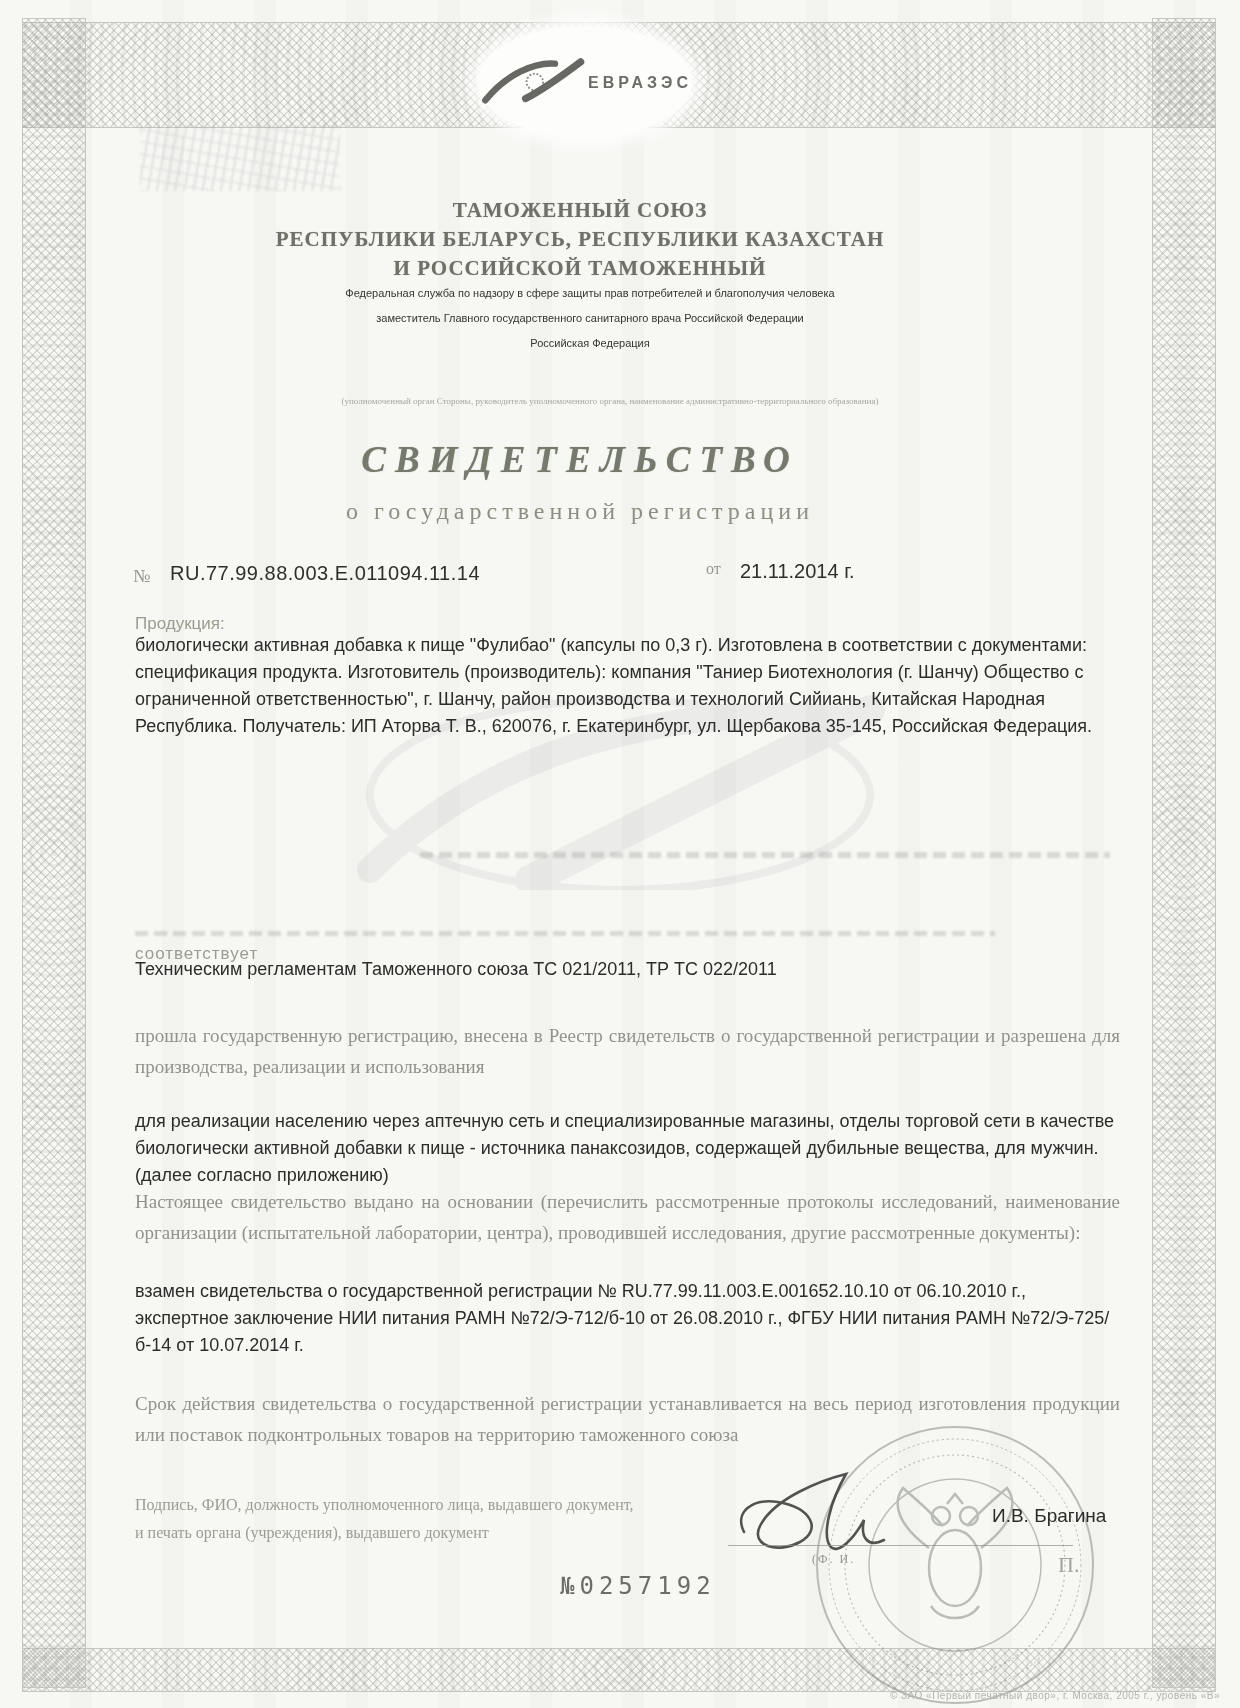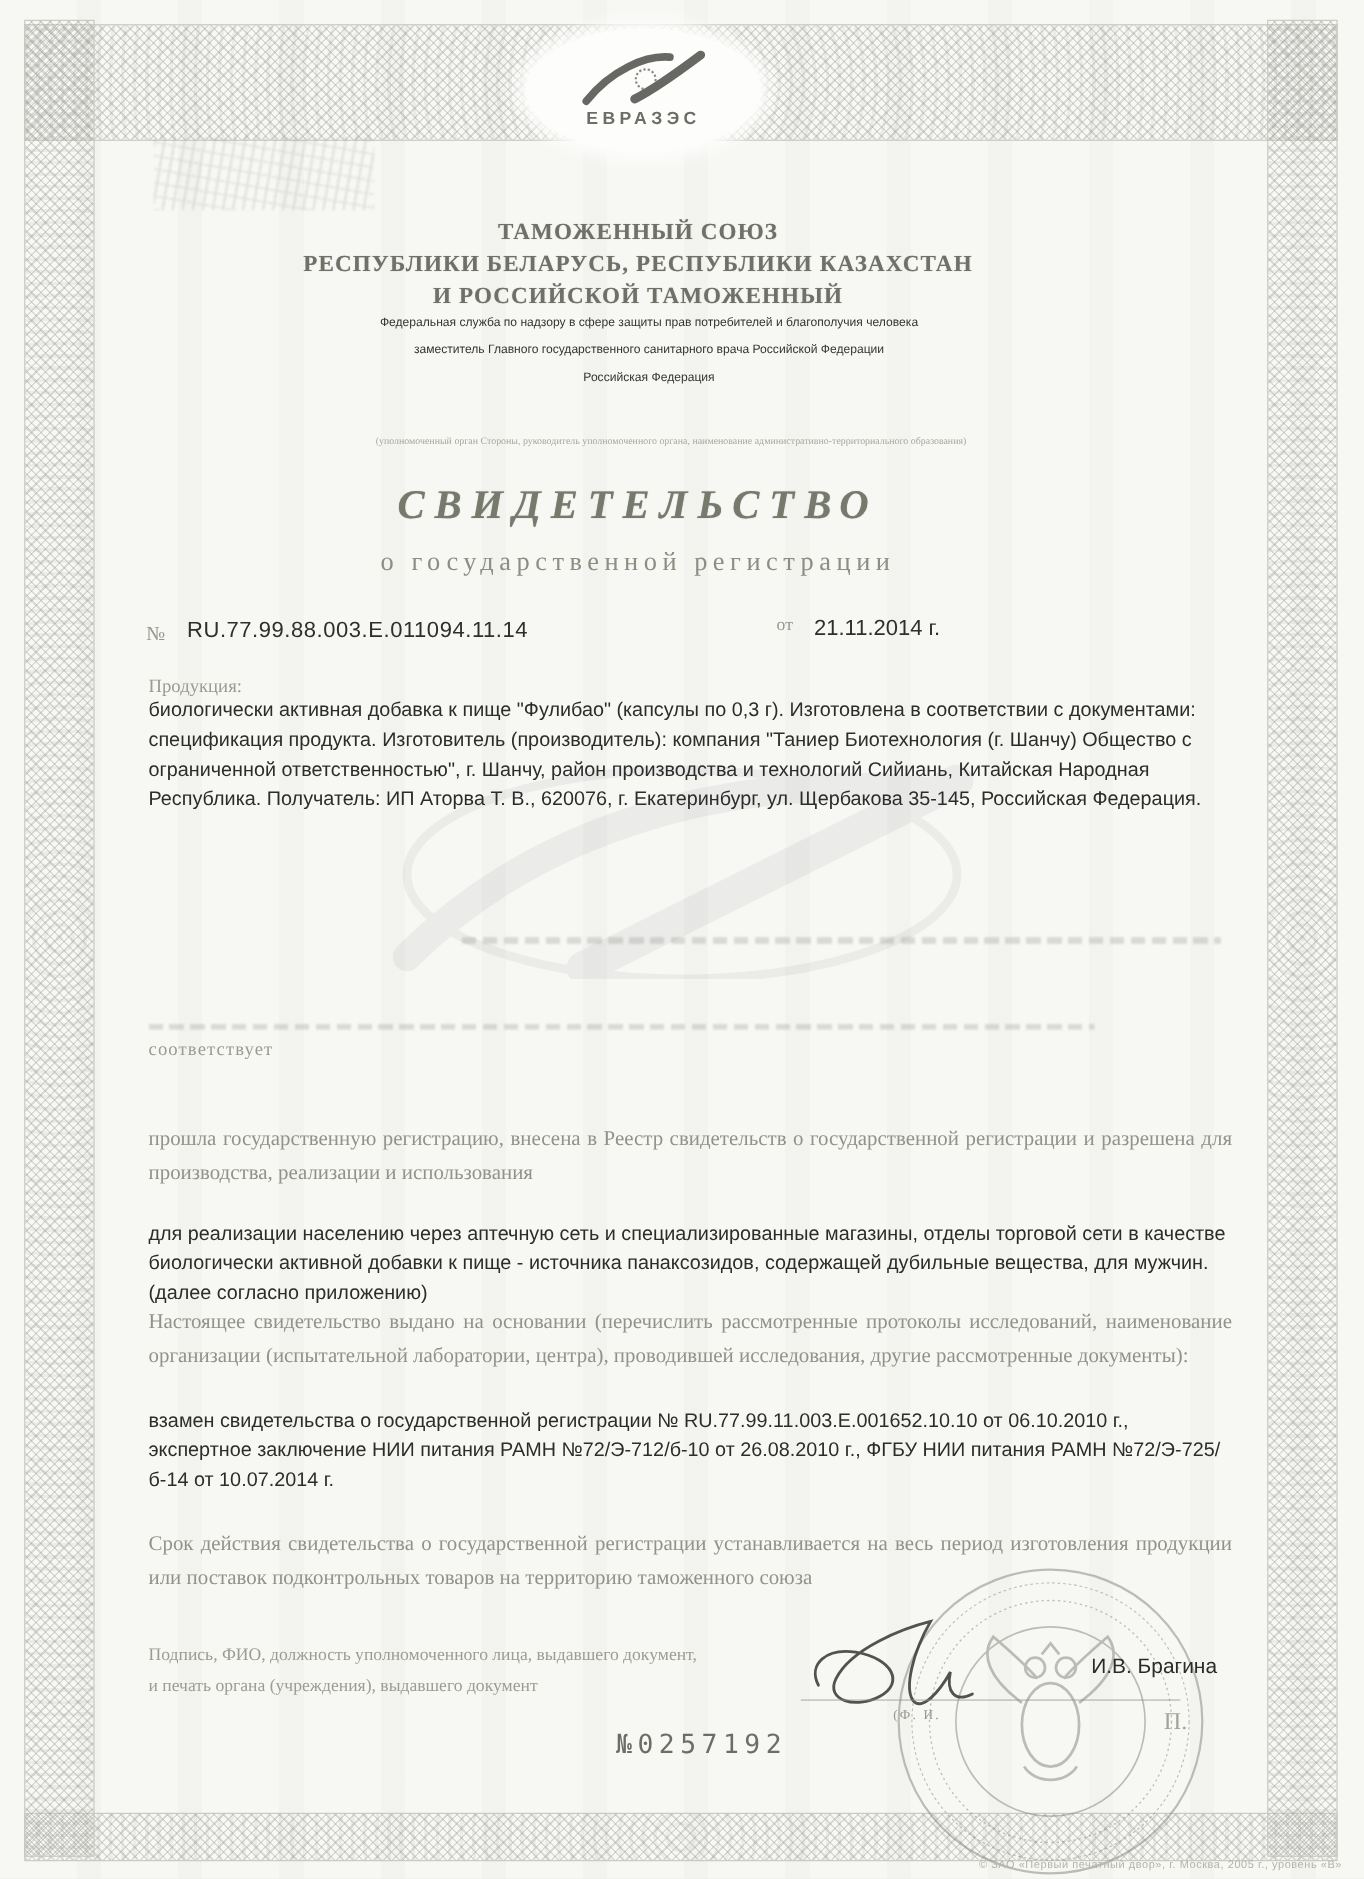--- a/index.html
+++ b/index.html
@@ -18,42 +18,42 @@
       repeating-linear-gradient(-45deg, rgba(150,150,144,.30) 0 1.5px, transparent 1.5px 6px),
       repeating-radial-gradient(circle, rgba(150,150,144,.12) 0 3px, transparent 3px 11px);
     border:1px solid #c6c6c0;
   }
   .gb-left{left:22px;top:18px;width:62px;height:1668px;}
   .gb-right{left:1152px;top:18px;width:62px;height:1668px;}
   .gb-top{left:22px;top:22px;width:1192px;height:104px;}
   .gb-bottom{left:22px;top:1648px;width:1192px;height:42px;}
   
   .logo-oval{left:478px;top:26px;width:214px;height:112px;background:#fdfdfc;border-radius:50%;
-    display:flex;flex-direction:column;align-items:center;justify-content:center;box-shadow:0 0 14px 8px #fdfdfc;}
+    display:flex;flex-direction:row;align-items:center;justify-content:center;box-shadow:0 0 14px 8px #fdfdfc;}
   .logo-text{font-weight:bold;font-size:16px;letter-spacing:4px;color:#6d6d68;margin-top:2px;}
   
   .hdr-serif{left:120px;top:196px;width:920px;text-align:center;font-family:"Liberation Serif",serif;
     font-weight:bold;color:#6f7068;line-height:29px;font-size:21px;letter-spacing:1px;
     text-shadow:0 0 1px rgba(110,110,100,.45);}
   .hdr-sans{left:100px;top:281px;width:980px;text-align:center;font-size:11px;color:#343432;line-height:25px;}
   .form-hint{left:170px;top:396px;width:880px;text-align:center;font-family:"Liberation Serif",serif;
     font-size:9px;color:#a6a79e;filter:blur(.3px);}
   
   .title-main{left:120px;top:438px;width:920px;text-align:center;font-family:"Liberation Serif",serif;
     font-weight:bold;font-size:37px;letter-spacing:9px;color:#767a6d;text-shadow:0 0 1px rgba(100,105,90,.5);font-style:italic;}
   .title-sub{left:120px;top:498px;width:920px;text-align:center;font-family:"Liberation Serif",serif;
     font-size:24px;letter-spacing:5px;color:#8b8e80;filter:blur(.2px);}
   
   .faded-serif{font-family:"Liberation Serif",serif;color:#95978c;}
   .no-label{left:133px;top:566px;font-size:18px;}
   .no-value{left:170px;top:562px;font-size:20px;color:#2e2e2c;letter-spacing:.5px;}
   .date-label{left:706px;top:560px;font-size:16px;}
   .date-value{left:740px;top:560px;font-size:20px;color:#2e2e2c;}
   
-  .label-faded{font-family:Liberation Serif, serif;color:#9a9c90;filter:blur(.25px);}
+  .label-faded{font-family:Liberation Sans, sans-serif;color:#9a9c90;filter:blur(.25px);}
   .body-sans{font-size:18px;line-height:27px;color:#2c2c2a;}
   .form-para{font-family:"Liberation Serif",serif;font-size:19px;line-height:31px;color:#90938a;
     filter:blur(.3px);text-align:justify;}
   .microtext{opacity:.28;filter:blur(.8px);
     background:repeating-linear-gradient(90deg,#8a8a84 0 13px, transparent 13px 19px);}
   .ghost{opacity:.06;}
   .scribble{opacity:.14;filter:blur(1px);
     background:repeating-linear-gradient(100deg,#55565a 0 2px, transparent 2px 9px),
                repeating-linear-gradient(10deg, #6b6c70 0 1.5px, transparent 1.5px 12px);}
   
@@ -114,20 +114,21 @@
 
   <svg class="abs ghost" style="left:330px;top:690px;" width="560" height="200" viewBox="0 0 560 200">
     <path d="M40,180 C160,60 340,10 520,30" stroke="#3a3a50" stroke-width="26" fill="none" stroke-linecap="round"></path>
     <path d="M200,190 C300,140 420,80 540,20" stroke="#3a3a50" stroke-width="30" fill="none" stroke-linecap="round"></path>
     <ellipse cx="290" cy="105" rx="250" ry="95" stroke="#3a3a50" stroke-width="8" fill="none"></ellipse>
   </svg>
   <div class="abs microtext" style="left:420px;top:852px;width:690px;height:6px;"></div>
   <div class="abs microtext" style="left:135px;top:931px;width:860px;height:5px;"></div>
 
   <div class="abs label-faded" style="left:135px;top:944px;font-size:17px;letter-spacing:1px;">соответствует</div>
+  <div class="abs body-sans" style="left:135px;top:956px;width:975px;">Техническим регламентам Таможенного союза ТС 021/2011, ТР ТС 022/2011</div>
 
   <div class="abs form-para" style="left:135px;top:1020px;width:985px;">прошла государственную регистрацию, внесена в Реестр свидетельств о государственной регистрации и разрешена для производства, реализации и использования</div>
   <div class="abs body-sans" style="left:135px;top:1108px;width:985px;">для реализации населению через аптечную сеть и специализированные магазины, отделы торговой сети в качестве биологически активной добавки к пище - источника панаксозидов, содержащей дубильные вещества, для мужчин. (далее согласно приложению)</div>
 
   <div class="abs form-para" style="left:135px;top:1186px;width:985px;">Настоящее свидетельство выдано на основании (перечислить рассмотренные протоколы исследований, наименование организации (испытательной лаборатории, центра), проводившей исследования, другие рассмотренные документы):</div>
   <div class="abs body-sans" style="left:135px;top:1278px;width:985px;">взамен свидетельства о государственной регистрации № RU.77.99.11.003.E.001652.10.10 от 06.10.2010 г., экспертное заключение НИИ питания РАМН №72/Э-712/б-10 от 26.08.2010 г., ФГБУ НИИ питания РАМН №72/Э-725/б-14 от 10.07.2014 г.</div>
 
   <div class="abs form-para" style="left:135px;top:1388px;width:985px;">Срок действия свидетельства о государственной регистрации устанавливается на весь период изготовления продукции или поставок подконтрольных товаров на территорию таможенного союза</div>
 
   <div class="abs sig-hint">Подпись, ФИО, должность уполномоченного лица, выдавшего документ, и печать органа (учреждения), выдавшего документ</div>

